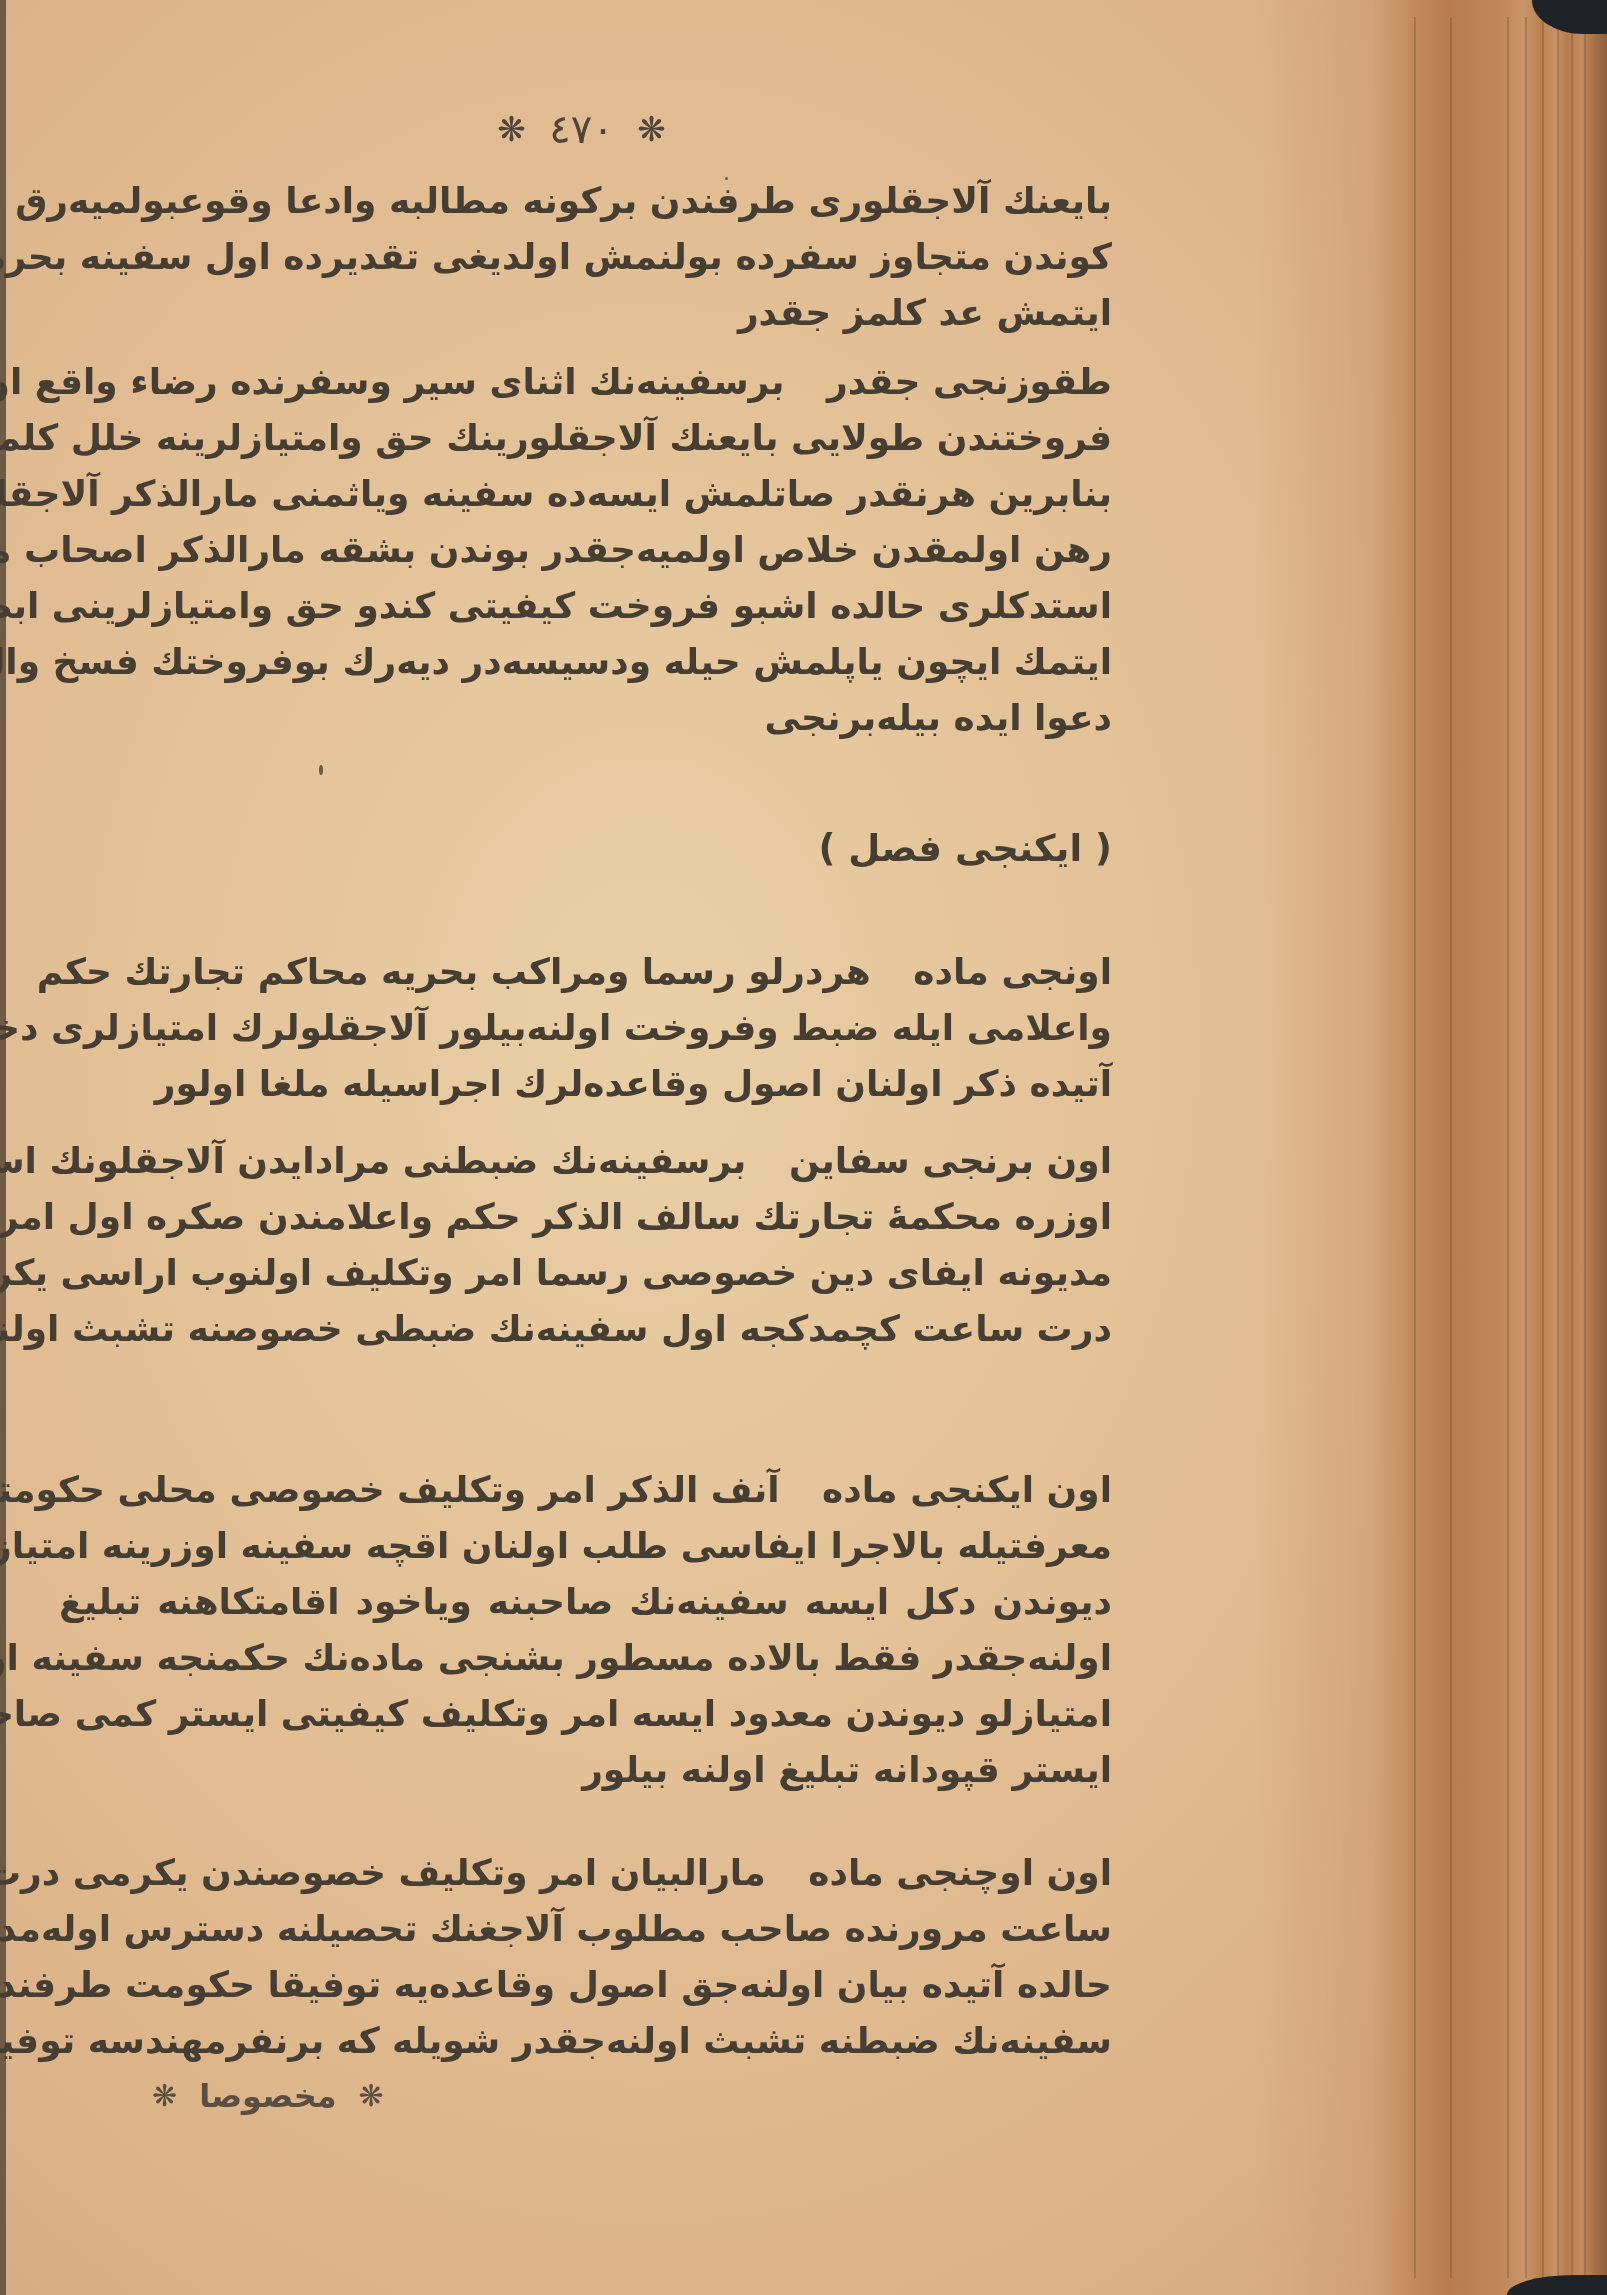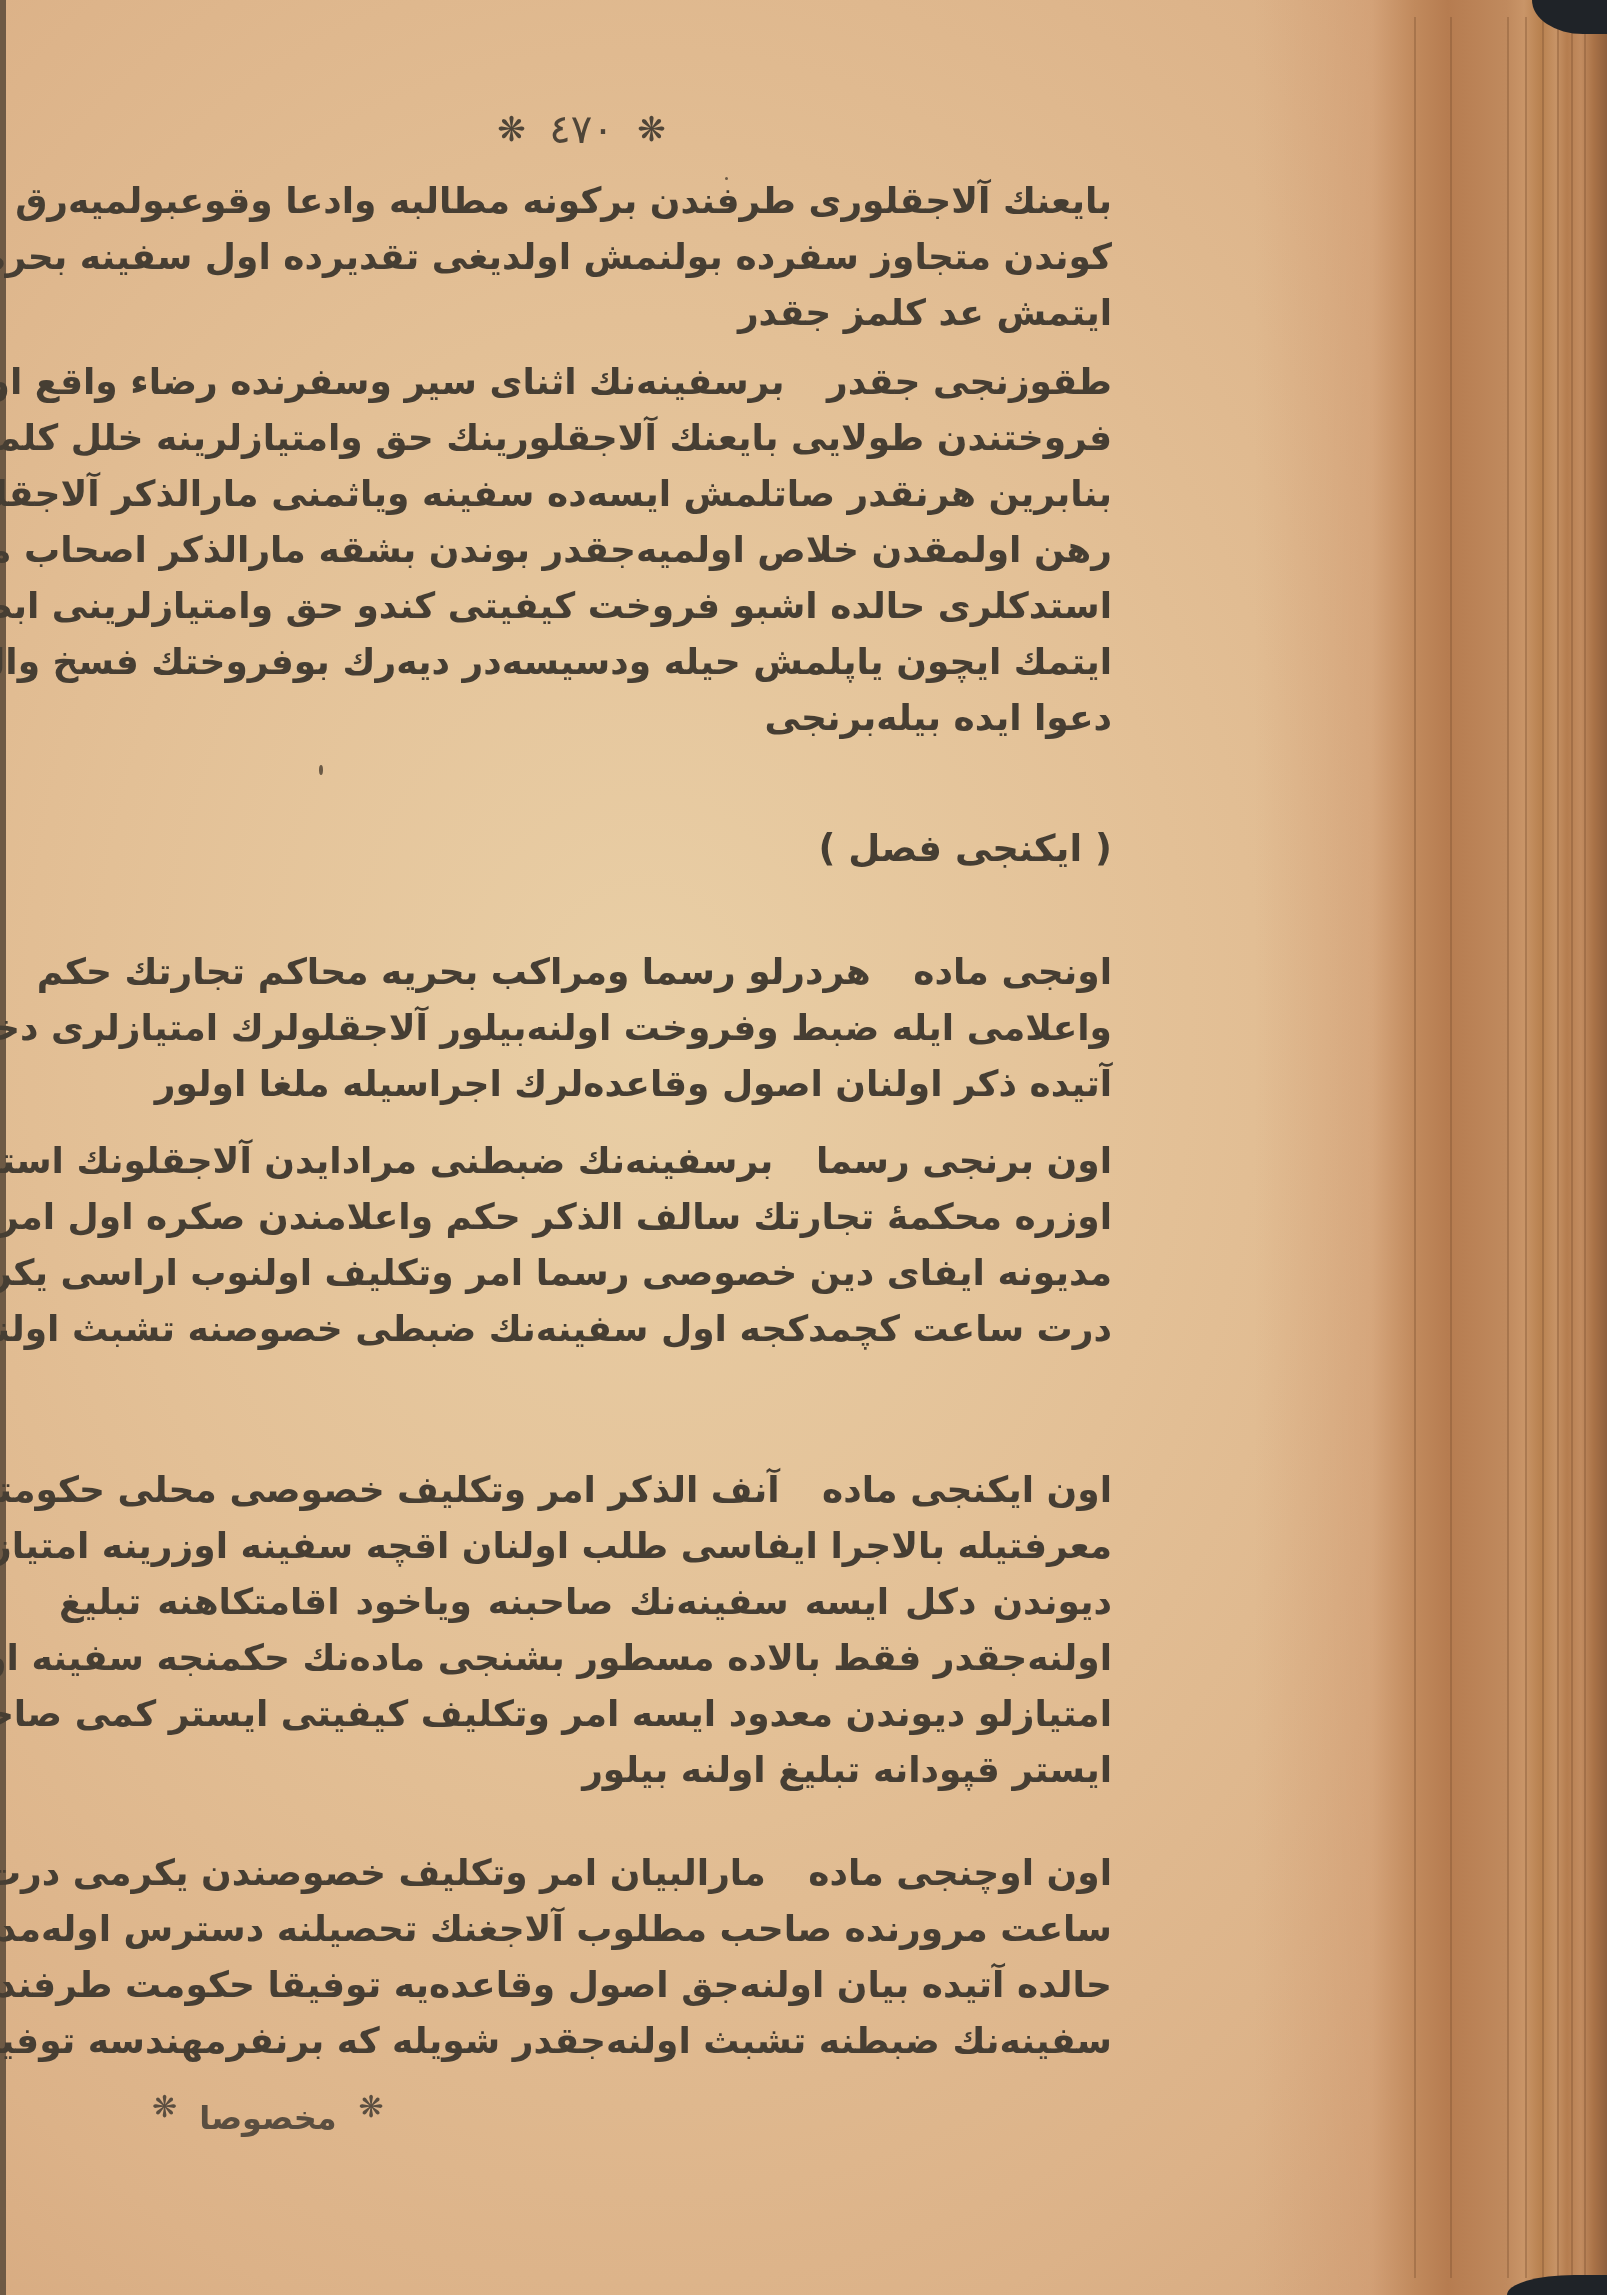--- a/index.html
+++ b/index.html
@@ -150,21 +150,20 @@
     }
     .catchword .ornament {
       font-size: 30px;
       color: #5a4e40;
     }
     .catchword-text {
       font-family: "DejaVu Sans", sans-serif;
       font-size: 32px;
       font-weight: bold;
       direction: rtl;
-      margin-top: 22px;
     }
     .speck {
       position: absolute;
       background: #6b5a46;
       border-radius: 50%;
     }
   </style>
 </head>
 <body>
 
@@ -210,21 +209,21 @@
     <div>( ایكنجی فصل )</div>
   </div>
 
   <div class="text-block" style="top:944px">
     <span class="text-line justify"><span class="article-label">اونجی ماده</span> <span>هردرلو رسما ومراكب بحریه محاكم تجارتك حكم</span></span>
     <span class="text-line justify">واعلامی ایله ضبط وفروخت اولنه‌بیلور آلاجقلولرك امتیازلری دخی</span>
     <span class="text-line">آتیده ذكر اولنان اصول وقاعده‌لرك اجراسیله ملغا اولور</span>
   </div>
 
   <div class="text-block" style="top:1133px">
-    <span class="text-line justify"><span class="article-label">اون برنجی رسما</span> <span>برسفینه‌نك ضبطنی مرادایدن آلاجقلونك استدعاسی</span></span>
+    <span class="text-line justify"><span class="article-label">اون برنجی سفاین</span> <span>برسفینه‌نك ضبطنی مرادایدن آلاجقلونك استدعاسی</span></span>
     <span class="text-line justify">اوزره محكمهٔ تجارتك سالف الذكر حكم واعلامندن صكره اول امرده</span>
     <span class="text-line justify">مدیونه ایفای دین خصوصی رسما امر وتكلیف اولنوب اراسی یكرمی</span>
     <span class="text-line justify">درت ساعت كچمدكجه اول سفینه‌نك ضبطی خصوصنه تشبث اولنه‌مز</span>
   </div>
 
   <div class="text-block" style="top:1462px">
     <span class="text-line justify"><span class="article-label">اون ایكنجی ماده</span> <span>آنف الذكر امر وتكلیف خصوصی محلی حكومتی</span></span>
     <span class="text-line justify">معرفتیله بالاجرا ایفاسی طلب اولنان اقچه سفینه اوزرینه امتیازلو</span>
     <span class="text-line justify">دیوندن دكل ایسه سفینه‌نك صاحبنه ویاخود اقامتكاهنه تبلیغ</span>
     <span class="text-line justify">اولنه‌جقدر فقط بالاده مسطور بشنجی ماده‌نك حكمنجه سفینه اوزرینه</span>

